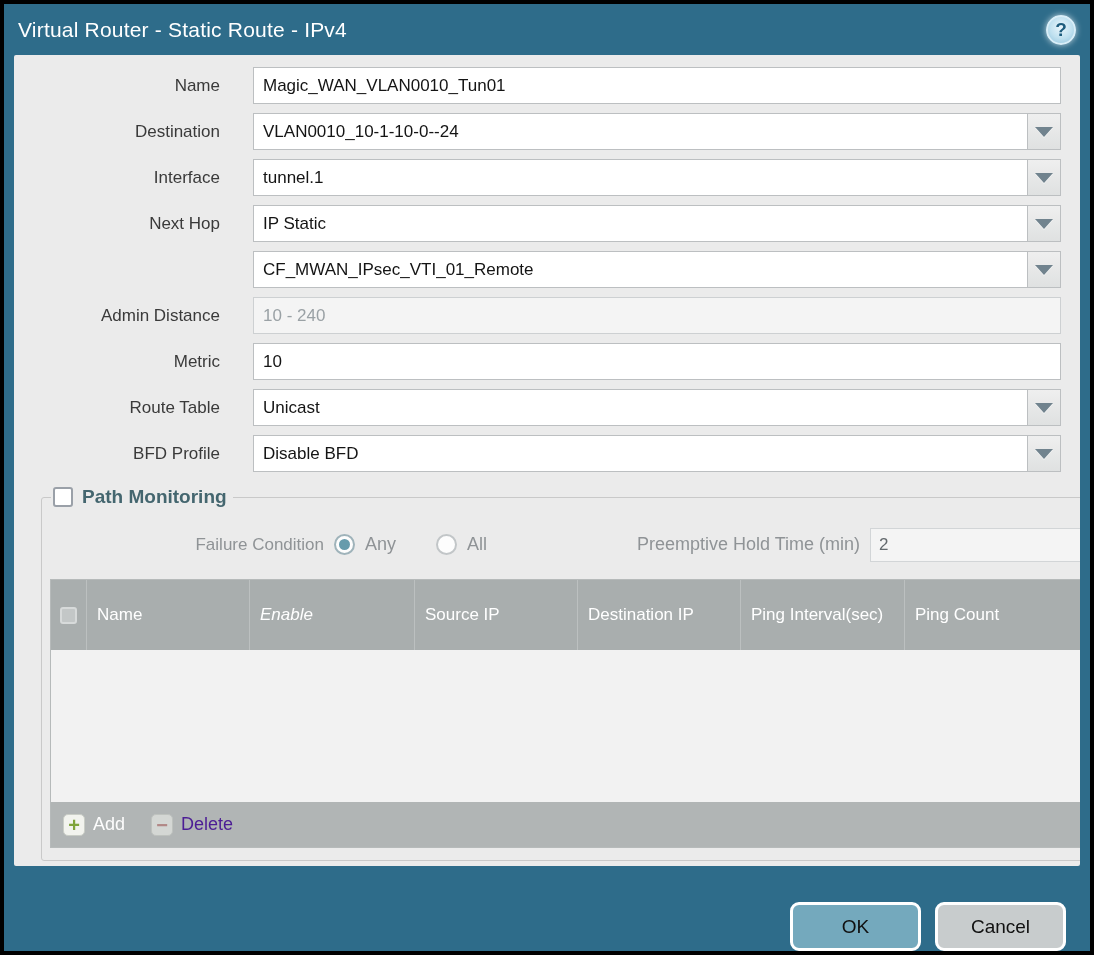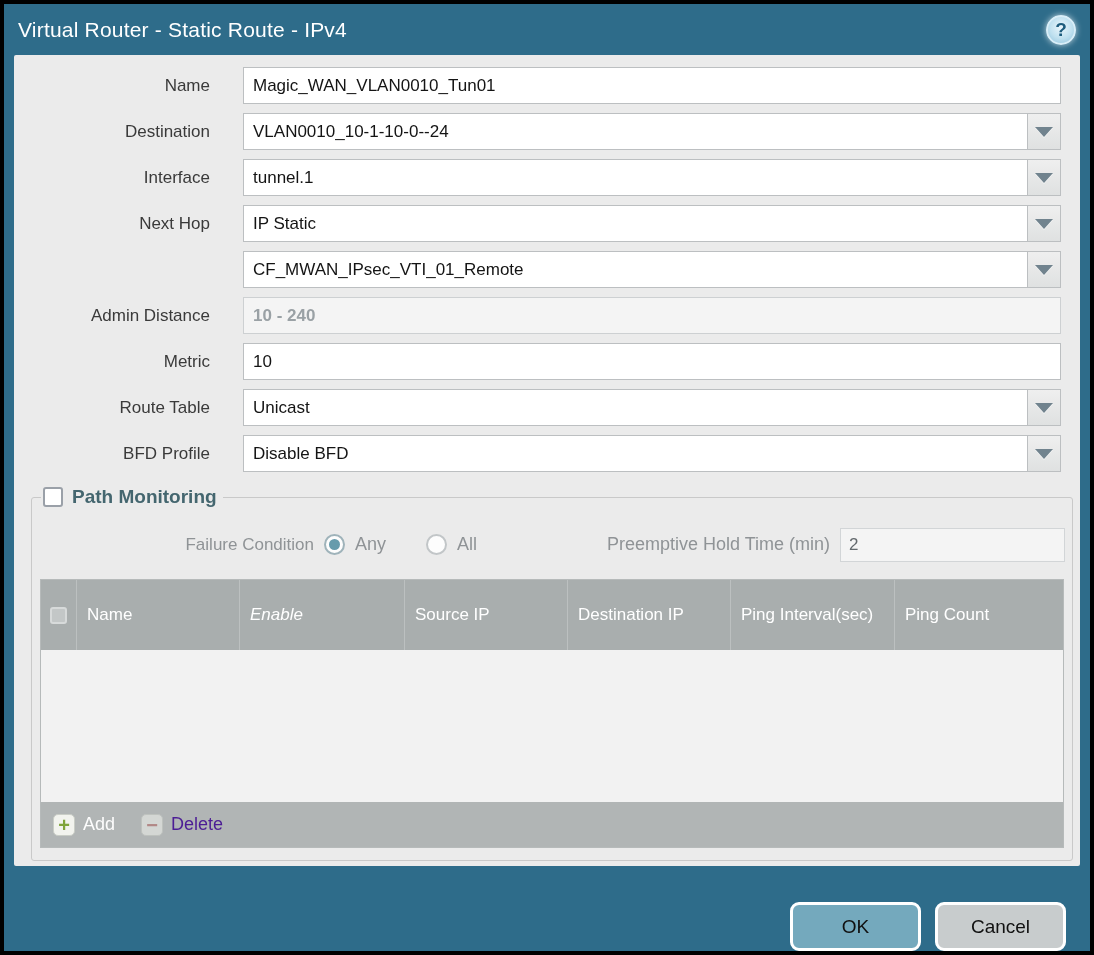--- a/index.html
+++ b/index.html
@@ -30,21 +30,21 @@
     color: #1d5c7d; font-weight: bold; font-size: 19px;
     display: flex; align-items: center; justify-content: center;
     cursor: pointer;
   }
   
   .panel {
     flex: 1 1 auto;
     margin: 0 10px;
     background: #ebebeb;
     border-radius: 2px;
-    padding: 12px 19px 0 0;
+    padding: 12px 19px 0 10px;
     overflow: hidden;
   }
   .row { display: flex; align-items: center; margin-bottom: 9px; }
   .row .lbl {
     flex: 0 0 205px; text-align: right; padding-right: 9px;
     font-size: 17px; color: #3a3a3a; white-space: nowrap;
   }
   .fieldwrap { flex: 1 1 auto; display: flex; height: 37px; margin-left: 24px; }
   .fieldwrap input, .textvalue {
     flex: 1 1 auto; height: 37px;
@@ -63,21 +63,21 @@
     display: flex; align-items: center; justify-content: center;
     cursor: pointer;
   }
   .dd-arrow {
     width: 0; height: 0;
     border-left: 9px solid transparent; border-right: 9px solid transparent;
     border-top: 10px solid #71838e;
     filter: drop-shadow(0 1px 0 rgba(255,255,255,.6));
   }
   input.disabled-input {
-    background: #f4f4f4; border-color: #cdd0d2; color: #8b5cf6; font-weight: bold;
+    background: #f4f4f4; border-color: #cdd0d2; color: #8b5cf6;
   }
   
   fieldset.pm {
     margin: 14px 14px 0 17px;
     border: 1px solid #c9c9c9; border-radius: 3px;
     padding: 4px 7px 12px 7px;
   }
   fieldset.pm legend {
     display: flex; align-items: center; gap: 9px;
     padding: 0 6px 0 2px; margin-left: 2px;
@@ -99,21 +99,21 @@
     background: #fdfdfd; border: 2px solid #c2c6c8;
     display: flex; align-items: center; justify-content: center;
   }
   .radio-circle.sel { border-color: #9fb3ba; }
   .radio-circle.sel::after {
     content: ""; width: 11px; height: 11px; border-radius: 50%;
     background: #669bac;
   }
   .radio-lbl { font-size: 18px; color: #8f9396; }
   .pht { display: flex; align-items: center; margin-left: 130px; flex: 1 1 auto; }
-  .pht .pht-lbl { font-size: 18px; color: #8f9396; padding-right: 10px; white-space: nowrap; }
+  .pht .pht-lbl { font-size: 18px; color: #8f9396; padding-right: 10px; white-space: nowrap; margin-left: 20px; }
   .pht input {
     width: 225px; height: 34px;
     border: 1px solid #d2d5d7; background: #f4f4f4;
     font-family: "Liberation Sans", sans-serif;
     font-size: 17px; color: #63696d; padding: 0 8px; outline: none;
   }
   
   .pm-table { margin: 2px 1px 0 1px; border: 1px solid #b6baba; }
   .tbl-header { display: flex; background: #a9aeae; color: #fff; min-height: 70px; }
   .th {

